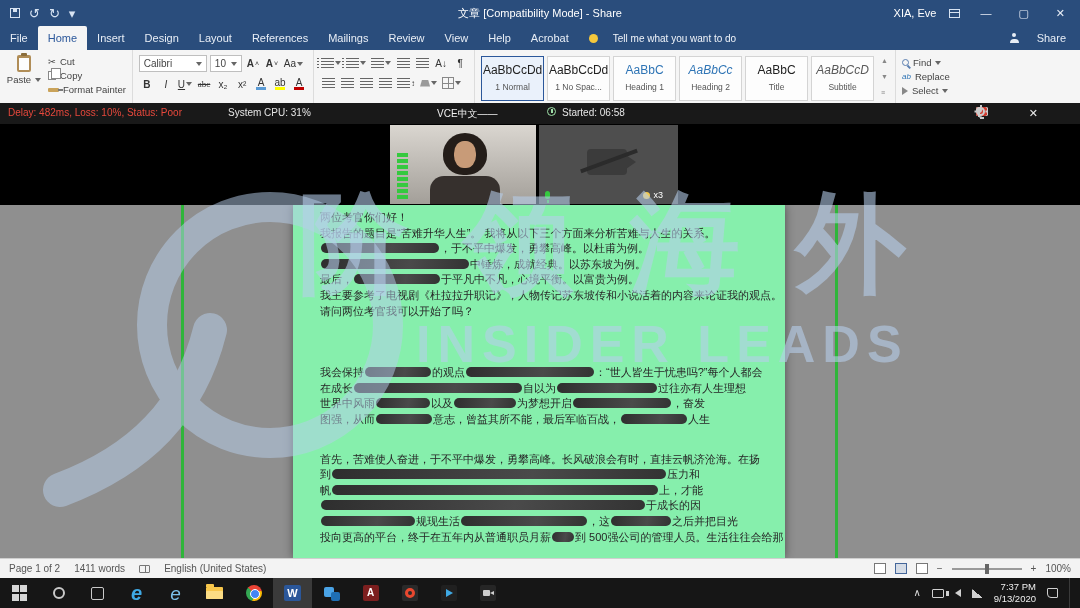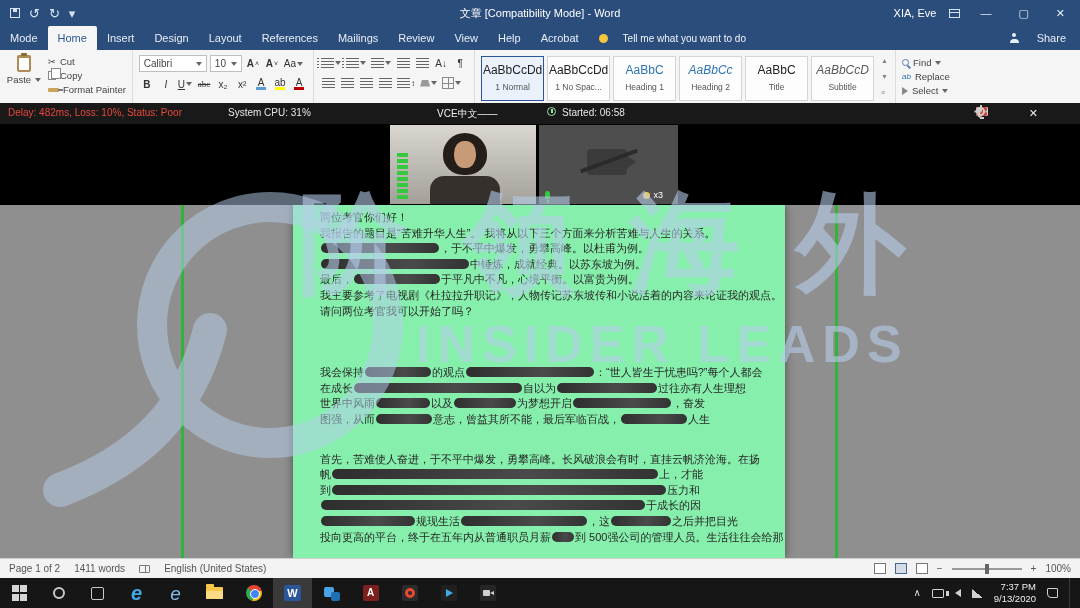--- a/index.html
+++ b/index.html
@@ -176,33 +176,33 @@
 
 <div class="screen">
 
   <div class="titlebar">
     <div class="qat">
       <span class="ic-save"></span>
       <span class="qbtn">↺</span>
       <span class="qbtn">↻</span>
       <span class="qbtn">▾</span>
     </div>
-    <div class="tb-title">文章 [Compatibility Mode] - Word</div>
+    <div class="tb-title">文章 [Compatibility Mode] - Share</div>
     <div class="tb-right">
       <span>XIA, Eve</span>
       <span class="ic-ribbonopt"></span>
       <span class="winbtn">—</span>
       <span class="winbtn">▢</span>
       <span class="winbtn">✕</span>
     </div>
   </div>
 
   <div class="tabrow">
     <div id="tabs">
-        <div class="tab">Mode</div>
+        <div class="tab">File</div>
         <div class="tab active">Home</div>
         <div class="tab">Insert</div>
         <div class="tab">Design</div>
         <div class="tab">Layout</div>
         <div class="tab">References</div>
         <div class="tab">Mailings</div>
         <div class="tab">Review</div>
         <div class="tab">View</div>
         <div class="tab">Help</div>
         <div class="tab">Acrobat</div>
@@ -458,22 +458,22 @@
           <div class="doc-line"><span>我主要参考了电视剧《杜拉拉升职记》，人物传记苏东坡传和小说活着的内容来论证我的观点。</span></div>
           <div class="doc-line"><span>请问两位考官我可以开始了吗？</span></div>
           <div style="height: 34px;"></div>
           <div style="height: 12px;"></div>
           <div class="doc-line"><span>我会保持</span><span class="redact" style="width: 66px;"></span><span>的观点</span><span class="redact" style="width: 128px;"></span><span>：“世人皆生于忧患吗?”每个人都会</span></div>
           <div class="doc-line"><span>在成长</span><span class="redact" style="width: 168px;"></span><span>自以为</span><span class="redact" style="width: 100px;"></span><span>过往亦有人生理想</span></div>
           <div class="doc-line"><span>世界中风雨</span><span class="redact" style="width: 54px;"></span><span>以及</span><span class="redact" style="width: 62px;"></span><span>为梦想开启</span><span class="redact" style="width: 98px;"></span><span>，奋发</span></div>
           <div class="doc-line"><span>图强，从而</span><span class="redact" style="width: 56px;"></span><span>意志，曾益其所不能，最后军临百战，</span><span class="redact" style="width: 66px;"></span><span>人生</span></div>
           <div style="height: 24px;"></div>
           <div class="doc-line"><span>首先，苦难使人奋进，于不平中爆发，勇攀高峰。长风破浪会有时，直挂云帆济沧海。在扬</span></div>
+          <div class="doc-line"><span>到</span><span class="redact" style="width: 334px;"></span><span>压力和</span></div>
           <div class="doc-line"><span>帆</span><span class="redact" style="width: 326px;"></span><span>上，才能</span></div>
-          <div class="doc-line"><span>到</span><span class="redact" style="width: 334px;"></span><span>压力和</span></div>
           <div class="doc-line"><span class="redact" style="width: 324px;"></span><span>于成长的因</span></div>
           <div class="doc-line"><span class="redact" style="width: 94px;"></span><span>规现生活</span><span class="redact" style="width: 126px;"></span><span>，这</span><span class="redact" style="width: 60px;"></span><span>之后并把目光</span></div>
           <div class="doc-line"><span>投向更高的平台，终于在五年内从普通职员月薪</span><span class="redact" style="width: 22px;"></span><span>到 500强公司的管理人员。生活往往会给那</span></div>
         </div>
     </div>
   </div>
 
   <div class="watermark">
     <svg class="wm-logo" width="420" height="350" viewBox="0 0 420 350">
       <circle class="wm-stroke" cx="250" cy="165" r="118" fill="none" stroke="#b7cfec" stroke-width="30"></circle>

